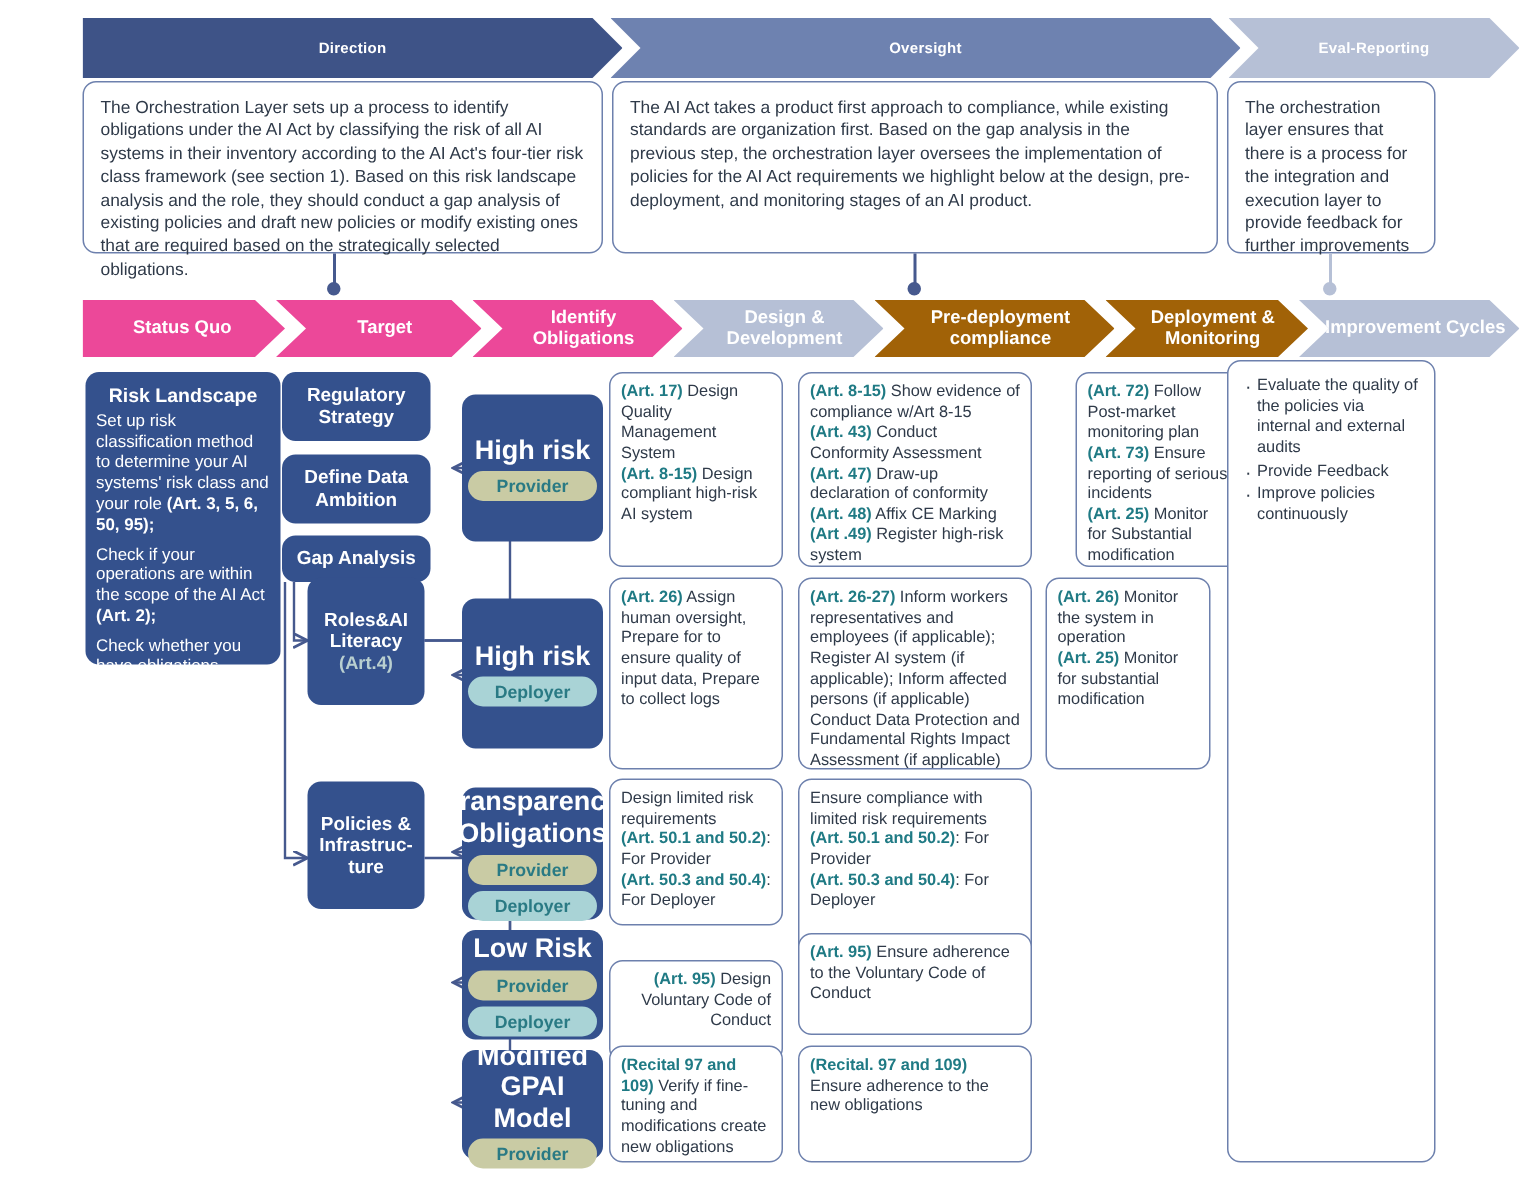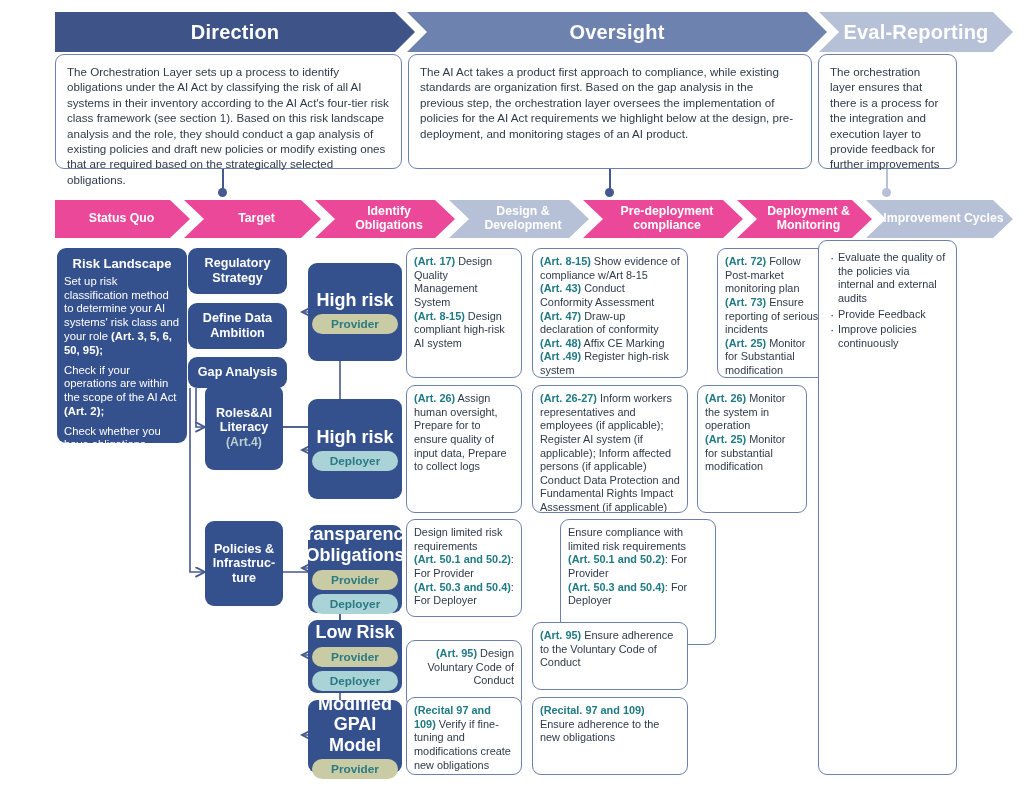--- a/index.html
+++ b/index.html
@@ -10,21 +10,21 @@
     color: #2b3441;
     overflow: hidden;
   }
   #root { position: relative; width: 1024px; height: 786px; }
 
   
   .phase-band { position: absolute; top: 12px; left: 55px; width: 958px; height: 40px; }
   .chev {
     position: absolute; top: 0; height: 40px;
     display: flex; align-items: center; justify-content: center;
-    color: #ffffff; font-weight: bold; font-size: 20px;
+    color: #ffffff; font-weight: bold; font-size: 10px;
     letter-spacing: .2px; text-align: center;
   }
   .chev.dark  { background: #3e5387; }
   .chev.mid   { background: #6e82b0; }
   .chev.light { background: #b6c0d6; }
   .chev.c1 { left: 0;   width: 360px;
      clip-path: polygon(0 0, 340px 0, 360px 50%, 340px 100%, 0 100%); }
   .chev.c2 { left: 352px; width: 420px;
      clip-path: polygon(0 0, 400px 0, 420px 50%, 400px 100%, 0 100%, 20px 50%); }
   .chev.c3 { left: 764px; width: 194px;
@@ -46,21 +46,21 @@
 
   
   .stage-band { position: absolute; top: 200px; left: 55px; width: 958px; height: 38px; }
   .st {
     position: absolute; top: 0; height: 38px;
     display: flex; align-items: center; justify-content: center;
     color: #fff; font-weight: bold; font-size: 12.3px; line-height: 1.12;
     text-align: center; padding: 0 6px 0 14px;
   }
   .st.dark  { background: #ec4899; }
-  .st.mid   { background: #ec4899; }
+  .st.mid   { background: #a16207; }
   .st.light { background: #b6c0d6; }
 
   
   .navy {
     position: absolute; background: #34518d; border-radius: 9px;
     color: #fff; display: flex; flex-direction: column;
     align-items: center; justify-content: center;
     text-align: center; font-weight: bold; font-size: 12.6px; line-height: 1.16;
     padding: 4px 5px;
   }
@@ -249,21 +249,21 @@
   <div class="wcard" style="left:532px; top:248px; width:156px; height:130px;">
       <p><span class="art">(Art. 8-15)</span> Show evidence of compliance w/Art 8-15</p>
       <p><span class="art">(Art. 43)</span> Conduct Conformity Assessment</p>
       <p><span class="art">(Art. 47)</span> Draw-up declaration of conformity</p>
       <p><span class="art">(Art. 48)</span> Affix CE Marking</p>
       <p><span class="art">(Art .49)</span> Register high-risk system</p>
     </div>
   <div class="wcard" style="left:532px; top:385px; width:156px; height:128px;">
       <p><span class="art">(Art. 26-27)</span> Inform workers representatives and employees (if applicable); Register AI system (if applicable); Inform affected persons (if applicable) Conduct Data Protection and Fundamental Rights Impact Assessment (if applicable)</p>
     </div>
-  <div class="wcard" style="left:560px; top:519px; width:156px; height:126px;">
+  <div class="wcard" style="left:532px; top:519px; width:156px; height:126px;">
       <p>Ensure compliance with limited risk requirements</p>
       <p><span class="art">(Art. 50.1 and 50.2)</span>: For Provider</p>
       <p><span class="art">(Art. 50.3 and 50.4)</span>: For Deployer</p>
     </div>
   <div class="wcard" style="left:532px; top:622px; width:156px; height:68px;">
       <p><span class="art">(Art. 95)</span> Ensure adherence to the Voluntary Code of Conduct</p>
     </div>
   <div class="wcard" style="left:532px; top:697px; width:156px; height:78px;">
       <p><span class="art">(Recital. 97 and 109)</span> Ensure adherence to the new obligations</p>
     </div>

